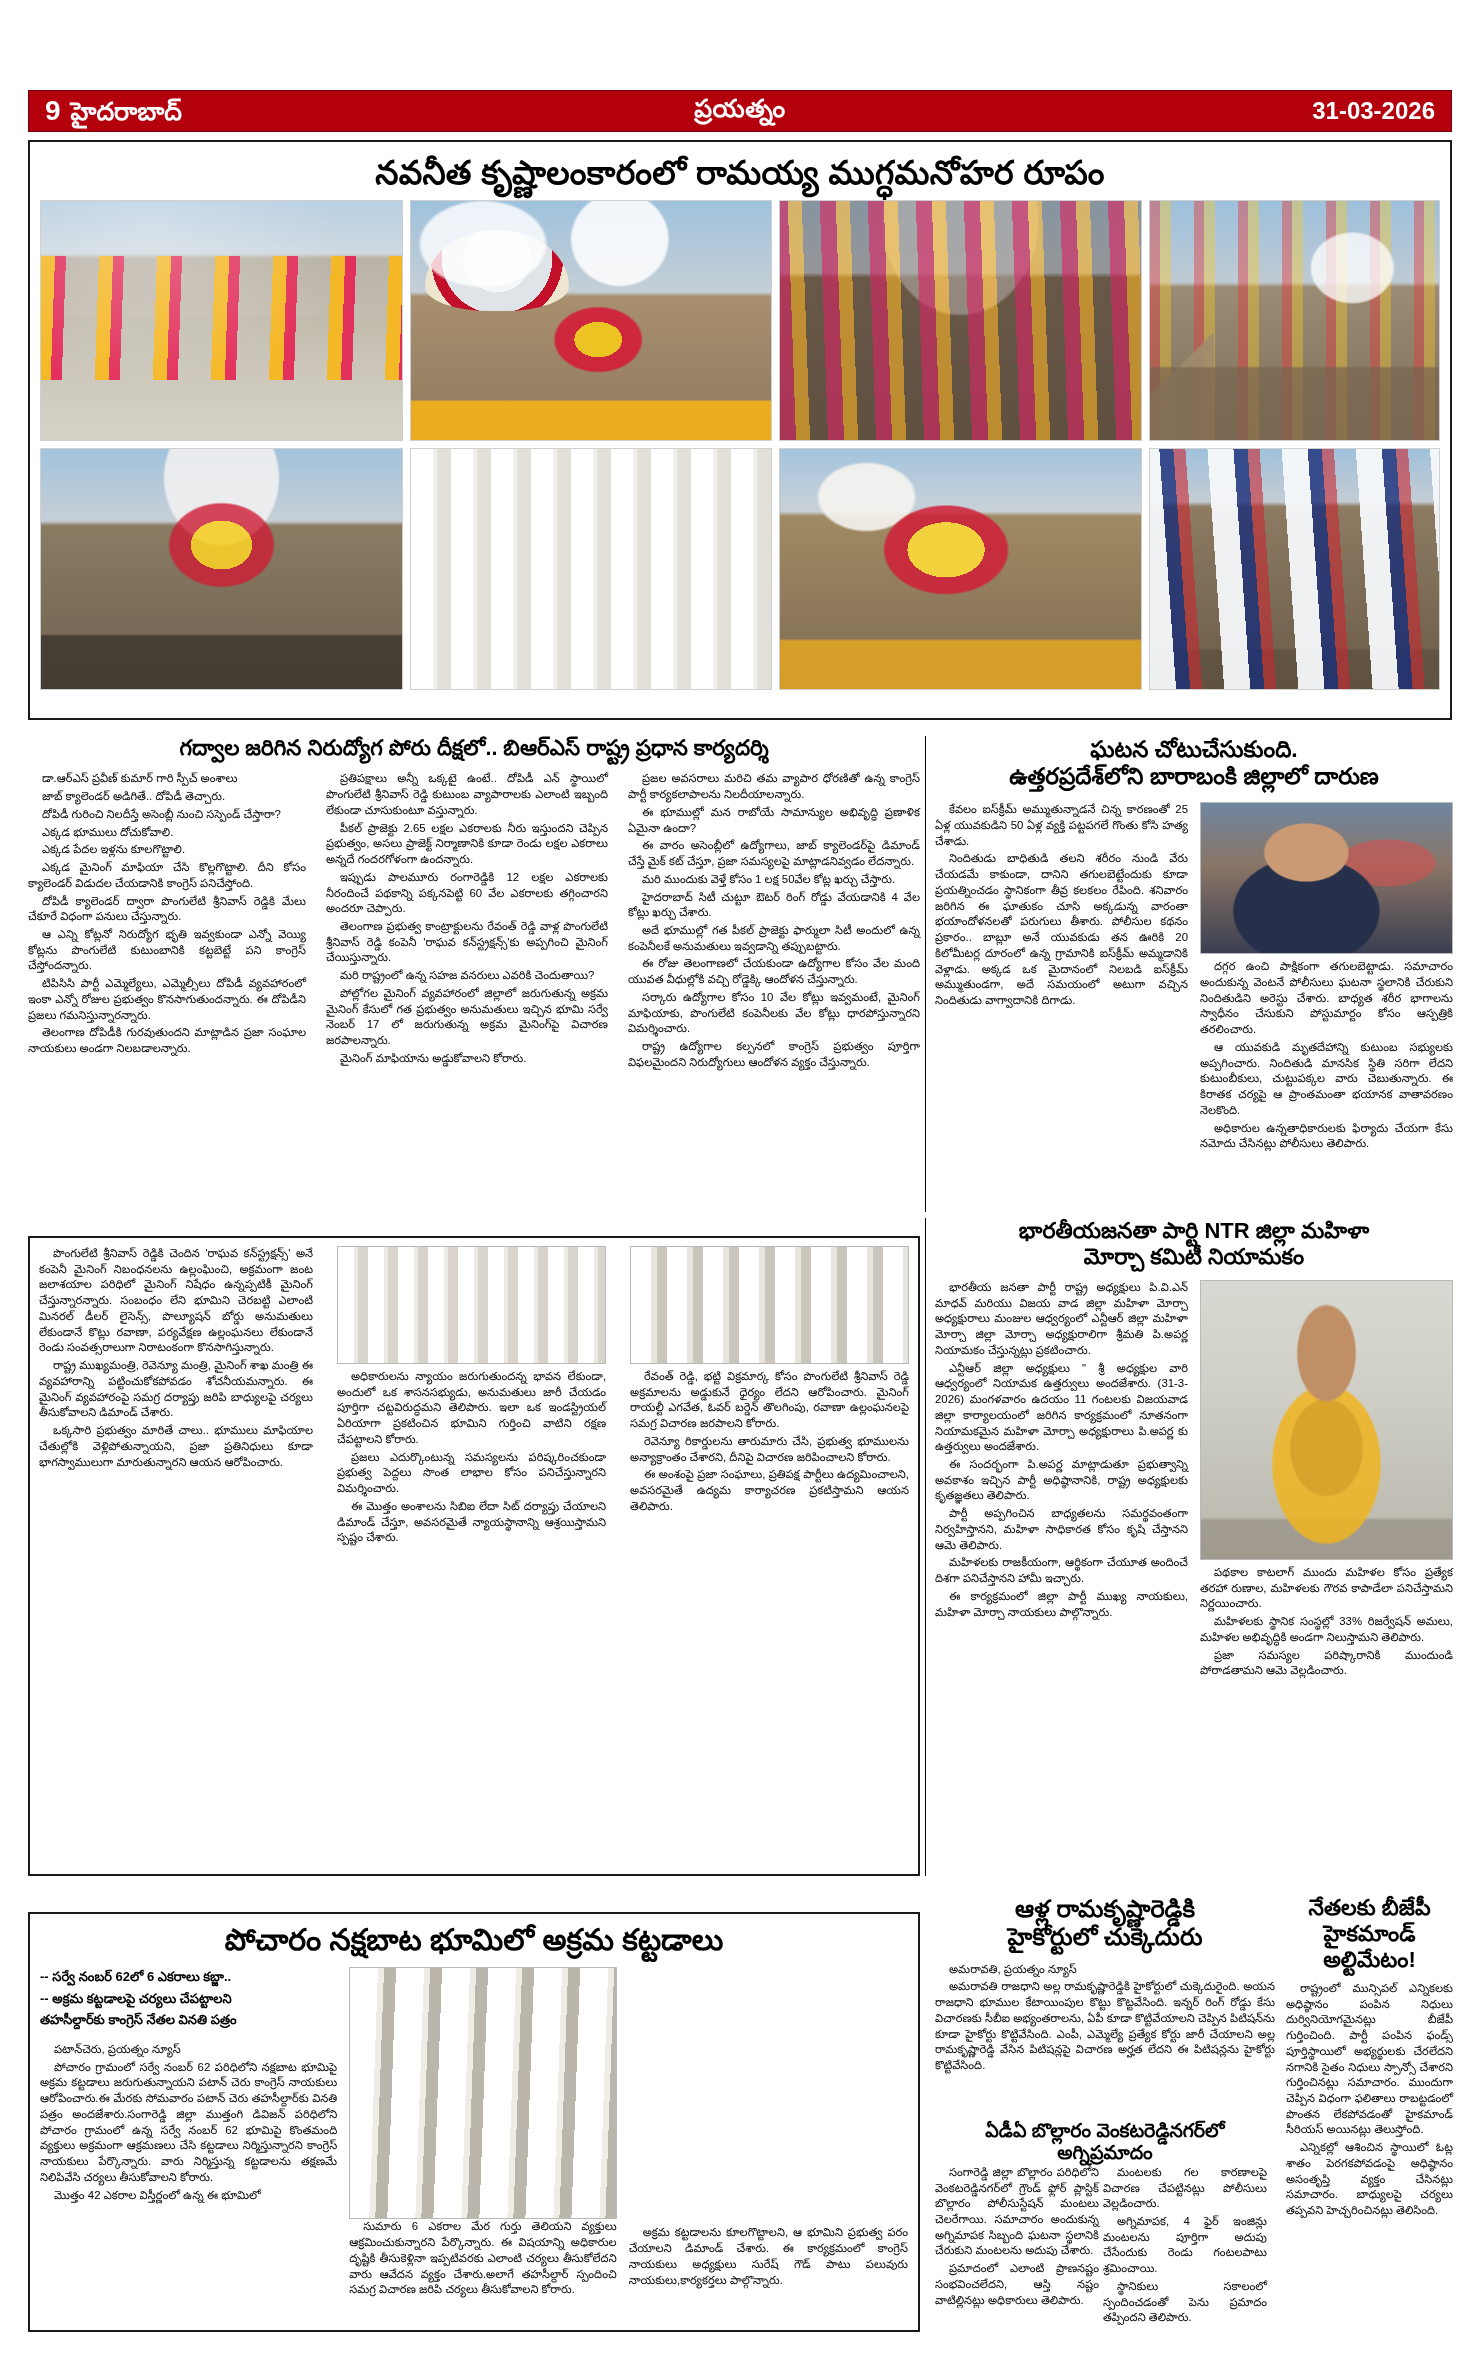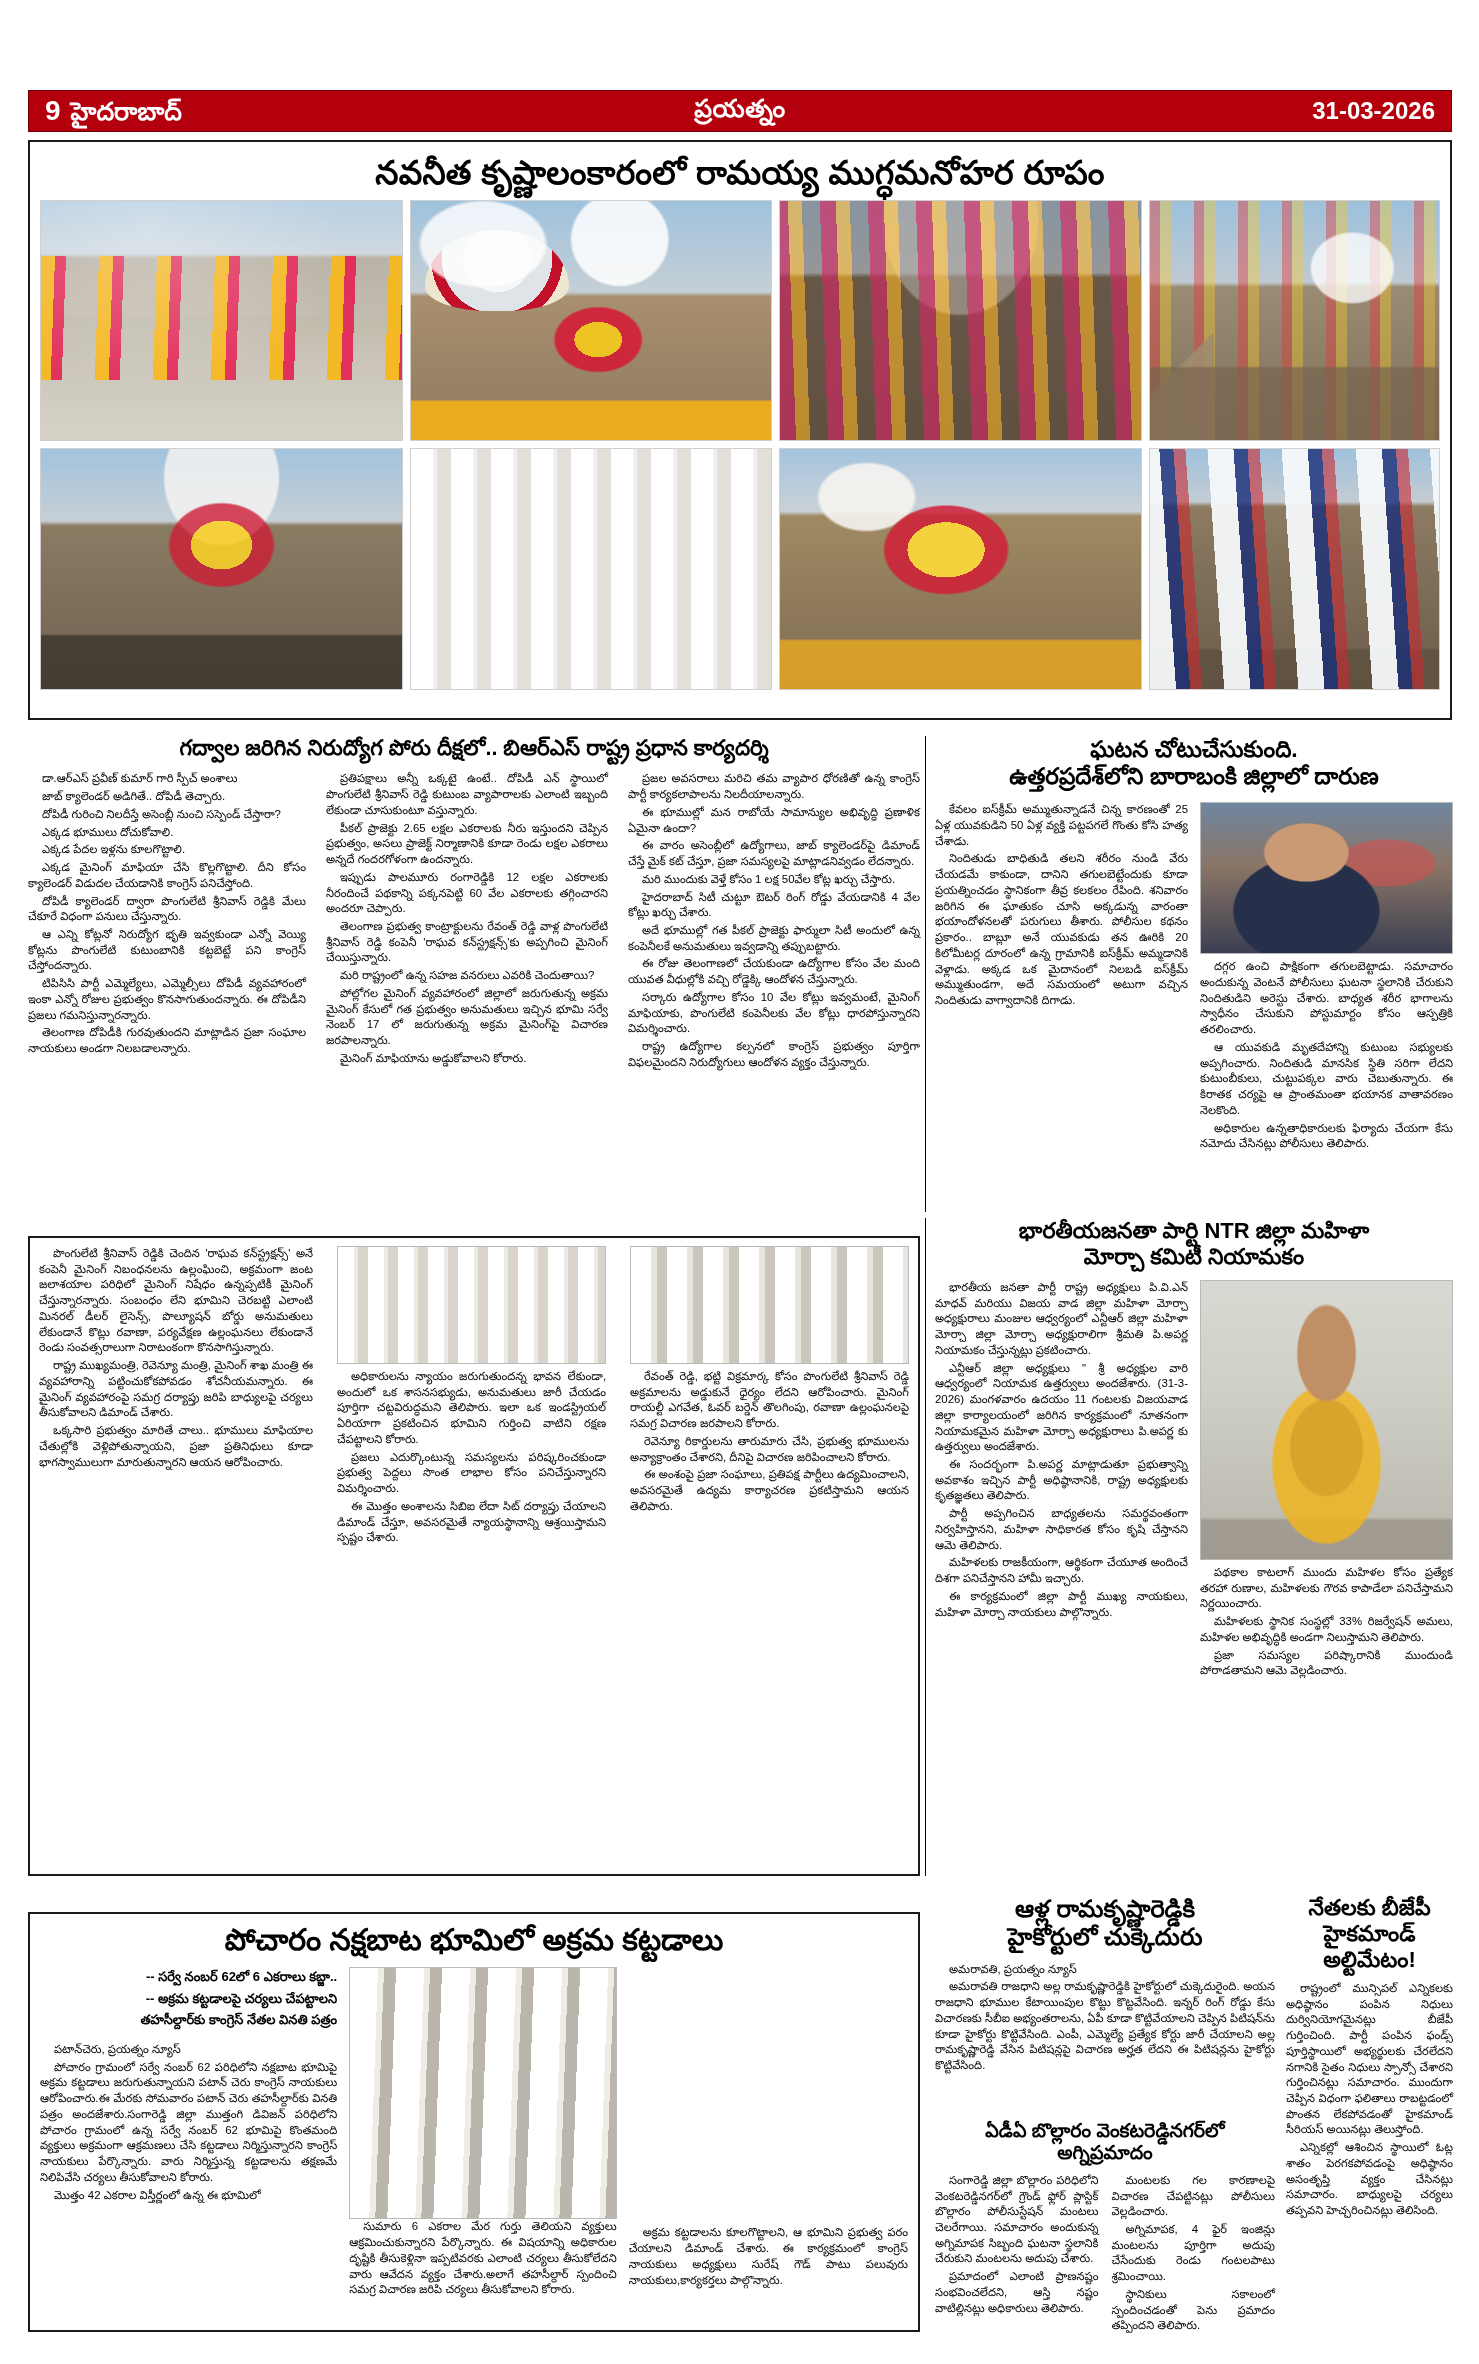--- a/index.html
+++ b/index.html
@@ -103,21 +103,21 @@
   .hl-g { font-size:19px; }            
 
   .body-col { font-size:11.4px; line-height:1.38; text-align:justify; hyphens:none; }
   .body-col p { margin:0 0 2px 0; text-indent:14px; }
   .lede { text-indent:14px !important; }
 
   .boxed { border:2px solid #1a1a1a; background:#fff; }
 
   .vsep { position:absolute; width:0; border-left:1px solid #000; }
 
-  .bullets { font-size:13px; line-height:1.5; text-align:right; font-weight:bold; }
+  .bullets { font-size:13px; line-height:1.5; text-align:left; font-weight:bold; }
   .bullets div { margin-bottom:2px; }
 
   .inline-photo { border:1px solid #b9b9b9; background:#b9c2ca; position:relative; overflow:hidden; }
   .ip-man { background: linear-gradient(#6f86a0 0%, #8a7566 42%, #3b3f52 100%); }
   .ip-man::after{content:"";position:absolute;inset:0;background:
      radial-gradient(ellipse at 42% 33%, #c99a74 0 20%, rgba(0,0,0,0) 21%),
      radial-gradient(ellipse at 42% 72%, #26304a 0 35%, rgba(0,0,0,0) 36%),
      radial-gradient(ellipse at 74% 40%, rgba(210,80,80,.6) 0 18%, rgba(0,0,0,0) 19%);}
   .ip-woman { background: linear-gradient(#d8d9d2 0%, #cfcfc6 40%, #b9b6ab 100%); }
   .ip-woman::after{content:"";position:absolute;inset:0;background:
@@ -317,21 +317,21 @@
     <div class="hl hl-f">నేతలకు బీజేపీ</div>
     <div class="hl hl-f">హైకమాండ్ అల్టిమేటం!</div>
     <div class="body-col" style="margin-top:8px;">
       <p>రాష్ట్రంలో మున్సిపల్ ఎన్నికలకు అధిష్ఠానం పంపిన నిధులు దుర్వినియోగమైనట్లు బీజేపీ గుర్తించింది. పార్టీ పంపిన ఫండ్స్ పూర్తిస్థాయిలో అభ్యర్థులకు చేరలేదని నగానికి సైతం నిధులు స్పాన్సో చేశారని గుర్తించినట్లు సమాచారం. ముందుగా చెప్పిన విధంగా ఫలితాలు రాబట్టడంలో పొంతన లేకపోవడంతో హైకమాండ్ సీరియస్ అయినట్లు తెలుస్తోంది.</p>
       <p>ఎన్నికల్లో ఆశించిన స్థాయిలో ఓట్ల శాతం పెరగకపోవడంపై అధిష్ఠానం అసంతృప్తి వ్యక్తం చేసినట్లు సమాచారం. బాధ్యులపై చర్యలు తప్పవని హెచ్చరించినట్లు తెలిసింది.</p>
     </div>
   </div>
 
   <div style="position:absolute; left:935px; top:2120px; width:340px;">
     <div class="hl hl-g">ఏడీఏ బొల్లారం వెంకటరెడ్డినగర్‌లో అగ్నిప్రమాదం</div>
-    <div style="display:flex; gap:13px; margin-top:8px;">
+    <div style="display:flex; gap:4px; ">
       <div class="body-col" style="width:164px;">
         <p>సంగారెడ్డి జిల్లా బొల్లారం పరిధిలోని వెంకటరెడ్డినగర్‌లో గ్రౌండ్ ఫ్లోర్ ప్లాస్టిక్ బొల్లారం పోలీసుస్టేషన్ మంటలు చెలరేగాయి. సమాచారం అందుకున్న అగ్నిమాపక సిబ్బంది ఘటనా స్థలానికి చేరుకుని మంటలను అదుపు చేశారు.</p>
         <p>ప్రమాదంలో ఎలాంటి ప్రాణనష్టం సంభవించలేదని, ఆస్తి నష్టం వాటిల్లినట్లు అధికారులు తెలిపారు.</p>
       </div>
       <div class="body-col" style="width:164px;">
         <p>మంటలకు గల కారణాలపై విచారణ చేపట్టినట్లు పోలీసులు వెల్లడించారు.</p>
         <p>అగ్నిమాపక, 4 ఫైర్ ఇంజిన్లు మంటలను పూర్తిగా అదుపు చేసేందుకు రెండు గంటలపాటు శ్రమించాయి.</p>
         <p>స్థానికులు సకాలంలో స్పందించడంతో పెను ప్రమాదం తప్పిందని తెలిపారు.</p>
       </div>
     </div>

